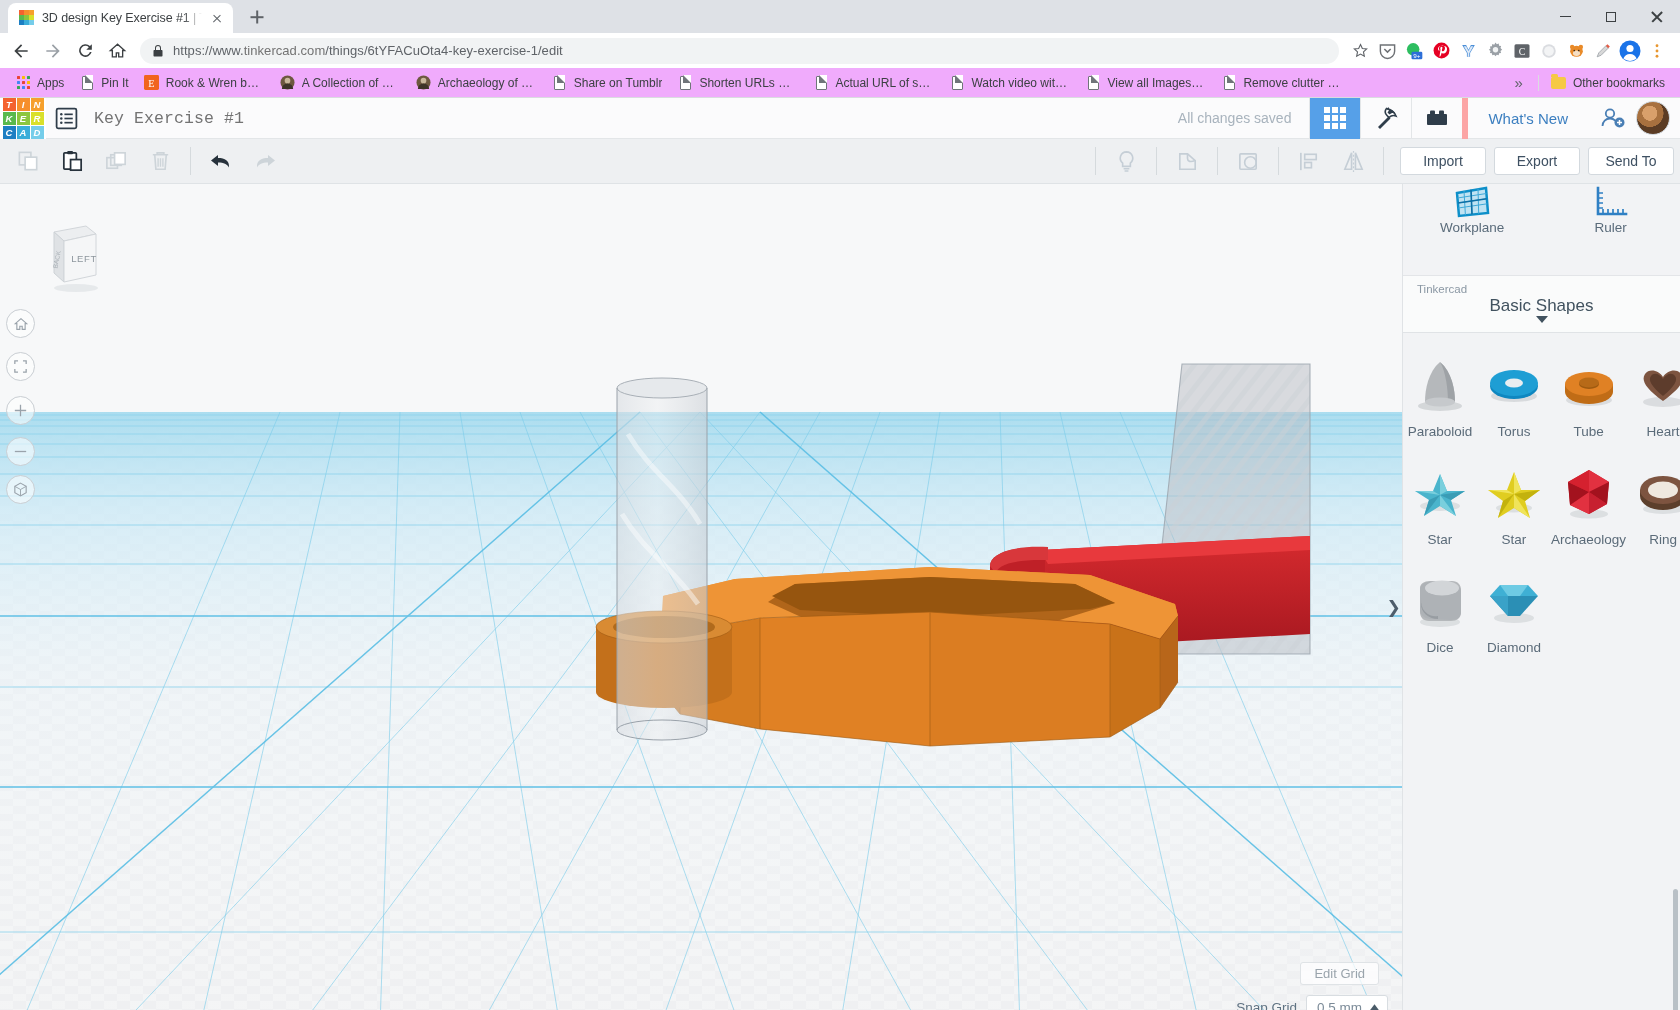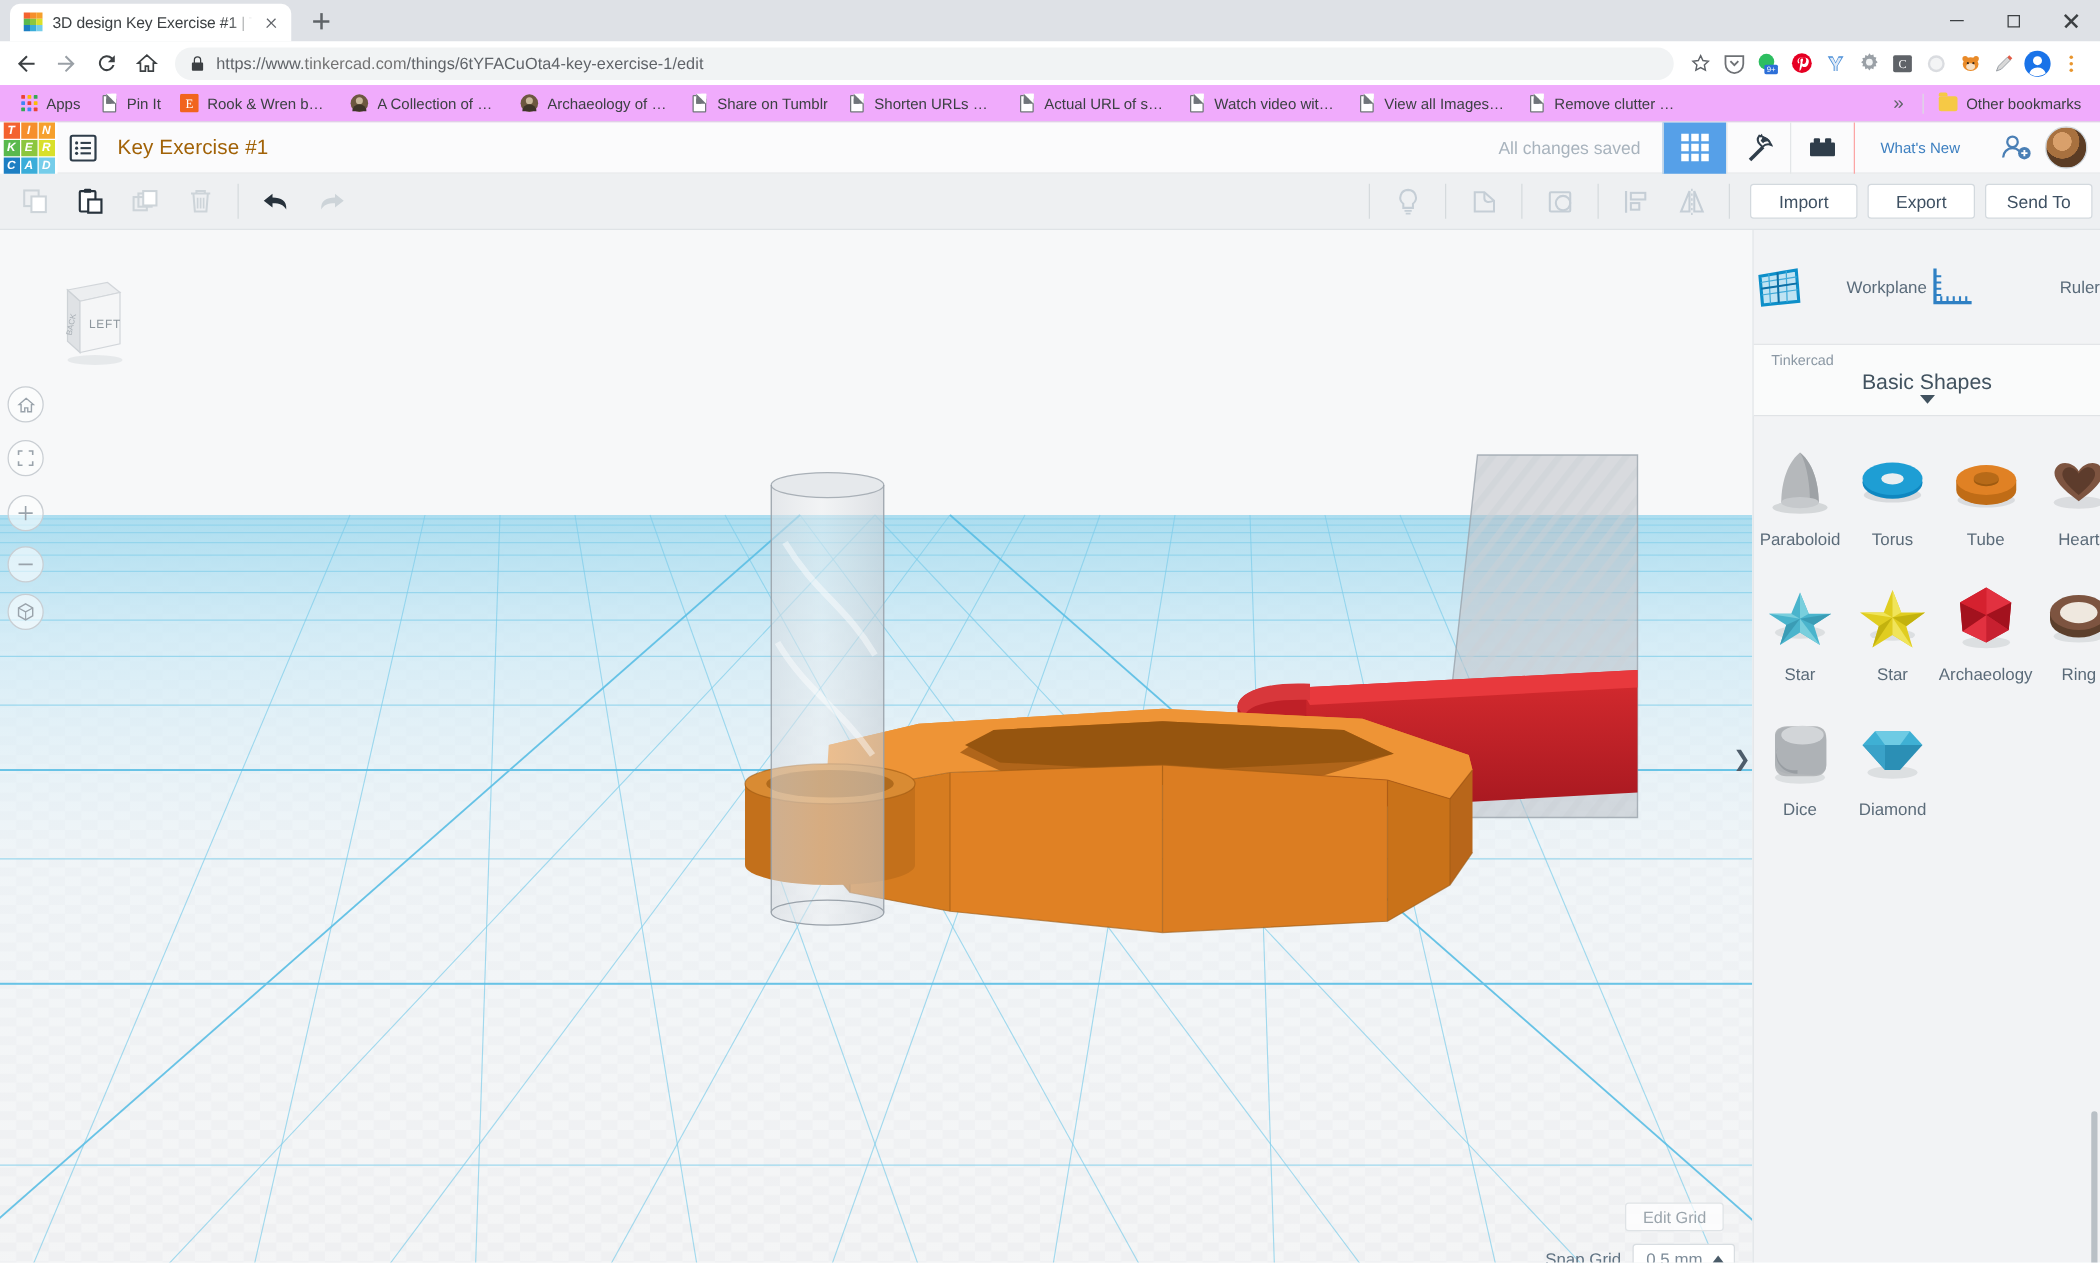--- a/index.html
+++ b/index.html
@@ -104,30 +104,30 @@
     border-bottom: 1px solid #e3e6e8;
   }
   .tc-logo { width: 46px; height: 41px; display:flex;align-items:center;justify-content:center;
     background:#fff; }
   .tink-logo { display:grid; grid-template-columns: repeat(3, 13px);
     grid-template-rows: repeat(3, 13px); gap: 1px; }
   .tink-logo i { display:flex; align-items:center; justify-content:center;
     font-size: 9.5px; font-weight: 700; color:#fff;
     font-family:"Liberation Sans",sans-serif; }
   .hdr-menu { width: 40px;height:41px;display:flex;align-items:center;justify-content:center; }
-  .hdr-title { font-size: 16.5px; color:#a16207; margin-left: 8px; letter-spacing:0.1px;}
+  .hdr-title { font-size: 16.5px; color:#737373; margin-left: 8px; letter-spacing:0.1px;font-family:Liberation Mono, monospace;}
   .hdr-right { margin-left:auto; display:flex; align-items:center; height: 41px; }
   .saved-text { font-size: 14px; color: #a8b3bd; padding-right: 18px; }
   .hdr-tab { width: 51px; height: 41px; display:flex;align-items:center;justify-content:center;
     border-left:1px solid #e3e6e8; }
   .hdr-tab.active { background: #56a0e8; }
   .grid9 { display:grid;grid-template-columns:repeat(3,6px);grid-template-rows:repeat(3,6px);gap:2px;}
   .grid9 i{background:#fff;display:block;}
-  .whatsnew { font-size: 12px; color:#3c7fc0; padding: 0 20px; height:41px;
-    display:flex;align-items:center;border-left:1px solid #fca5a5;}
+  .whatsnew { font-size: 15px; color:#3c7fc0; padding: 0 20px; height:41px;
+    display:flex;align-items:center;border-left:6px solid #fca5a5;}
   .hdr-user { width: 48px;height:41px;display:flex;align-items:center;justify-content:center;}
   .hdr-avatar { width: 34px;height:34px;border-radius:50%;margin-right:10px;
     background: radial-gradient(circle at 40% 35%, #d9a06b 0 26%, #a8713f 27% 48%, #5b3c24 49% 100%);
     border: 1px solid #cfd6dc; overflow:hidden; }
 
   .tc-toolbar {
     height: 45px; background: #eef0f2; display:flex; align-items:center;
     border-bottom: 1px solid #dfe3e6; padding: 0 6px;
   }
   .tb-btn { width: 44px; height: 45px; display:flex;align-items:center;justify-content:center; }
@@ -176,22 +176,22 @@
   }
 
   
   .rpanel {
     width: 278px; background:#f2f3f5; border-left:1px solid #e0e3e6;
     display:flex;flex-direction:column; position:relative;
   }
   .rp-top {
     height: 92px; display:flex; background:#f2f3f5; border-bottom:1px solid #e3e5e8;
   }
-  .rp-tool { flex:1; display:flex;flex-direction:row;align-items:center;
-    justify-content:space-between; gap: 10px; }
+  .rp-tool { flex:1; display:flex;flex-direction:column;align-items:center;
+    justify-content:flex-start; }
   .rp-tool-label { font-size: 13.5px; color:#5a6b7a; }
   .rp-select-wrap { background:#fafbfb; border-bottom:1px solid #e0e3e6; padding: 7px 14px 9px; }
   .rp-select-sub { font-size: 11.5px; color:#8b98a4; }
   .rp-select-row { display:flex;align-items:center;justify-content:space-between;margin-top:1px;flex-direction:column; }
   .rp-select-val { font-size: 17px; color:#41525f; }
   .caret-down { width:0;height:0;border-left:6px solid transparent;border-right:6px solid transparent;
     border-top:7px solid #41525f; }
   .shapes {
     flex: 1; overflow: hidden; padding: 12px 0 0 0; position: relative;
   }

